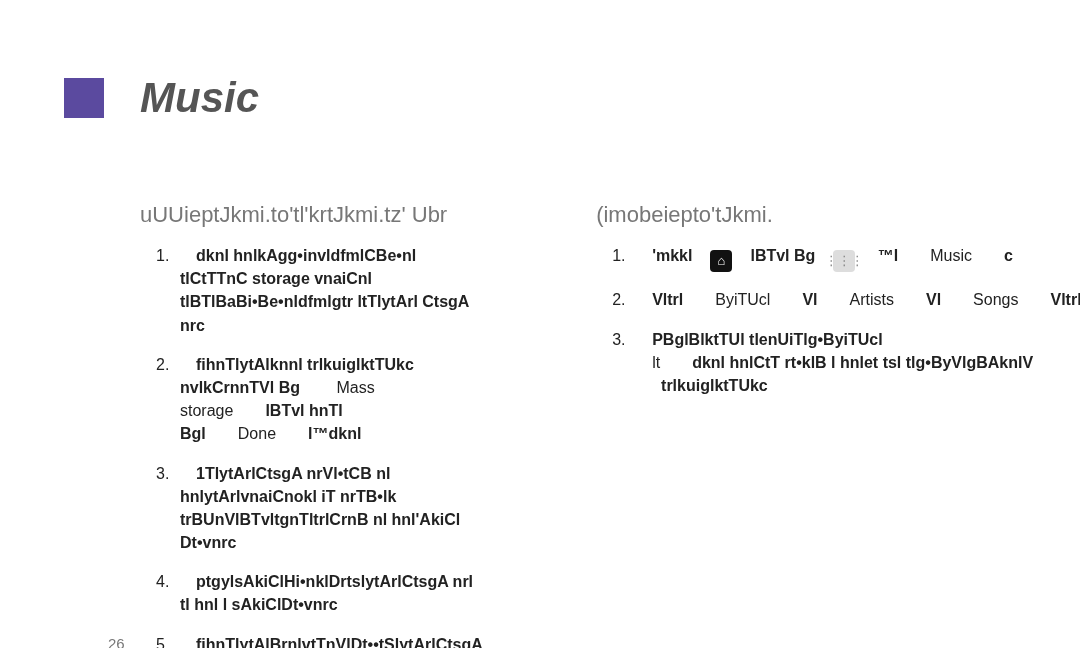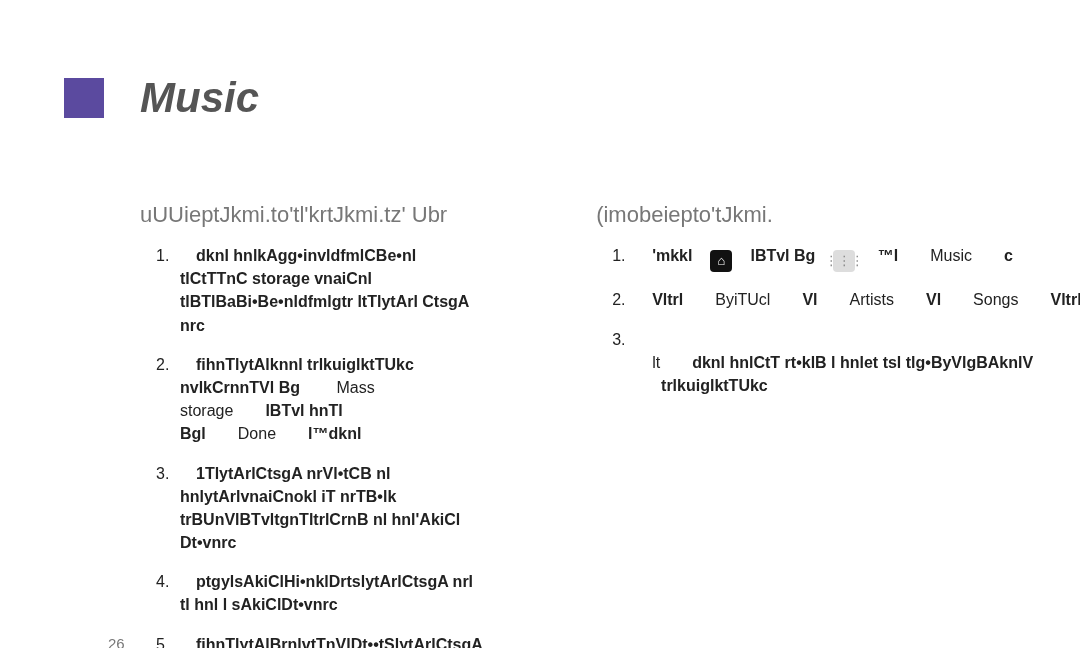--- a/index.html
+++ b/index.html
@@ -113,18 +113,18 @@
         <li><span class="bold">ptgylsAkiClHi•nklDrtslytArlCtsgA nrl tl hnl l sAkiClDt•vnrc</span></li>
         <li><span class="bold">fihnTlytAlBrnlvtTnVlDt••tSlytArlCtsgA nrokl grtCnvArnkl tlkBDn•ylrnstanl hnlvrianVlBTvl hnTl vikCtTTnC l hnlvnaiCnlDrtsl hnldfmlCBe•nc</span></li>
       </ol>
   </div>
 
   <div class="col">
     <div class="section-head">(imobeiepto'tJkmi.</div>
     <ol class="steps" id="right-steps">
         <li><span class="bold">'mkkl</span><span class="icon icon-home">⌂</span><span class="bold">lBTvl Bg</span><span class="icon icon-grid">⋮⋮⋮</span><span class="bold"> ™l</span><span class="reg">Music</span><span class="bold">c</span></li>
         <li><span class="bold">Vltrl</span><span class="reg">ByiTUcl</span><span class="bold">Vl</span><span class="reg">Artists</span><span class="bold">Vl</span><span class="reg">Songs</span><span class="bold">Vltrl</span><span class="reg">Playlists</span><span class="bold">c</span></li>
-        <li><br><span class="reg">lt</span><span class="bold">dknl hnlCtT rt•klB l hnlet  tsl tlg•ByVlgBAknlV</span><br><span class="bold">&nbsp;&nbsp;trlkuiglktTUkc</span></li>
+        <li><span class="bold">PBglBlktTUl tlenUiTlg•ByiTUcl</span><br><span class="reg">lt</span><span class="bold">dknl hnlCtT rt•klB l hnlet  tsl tlg•ByVlgBAknlV</span><br><span class="bold">&nbsp;&nbsp;trlkuiglktTUkc</span></li>
       </ol>
   </div>
 </div>
 
 <div class="page-num">26</div>
 
 </body></html>

